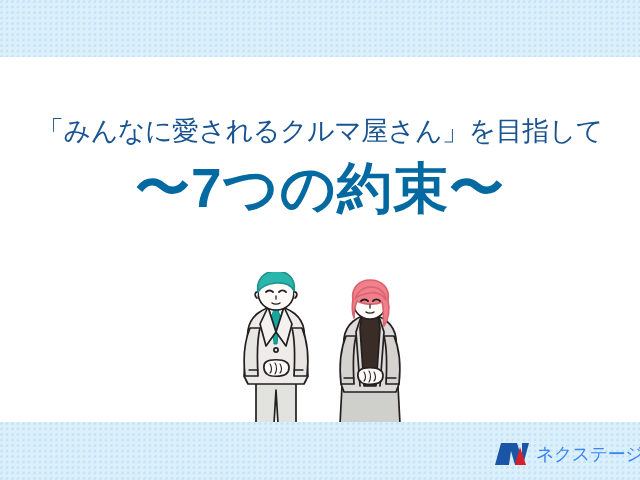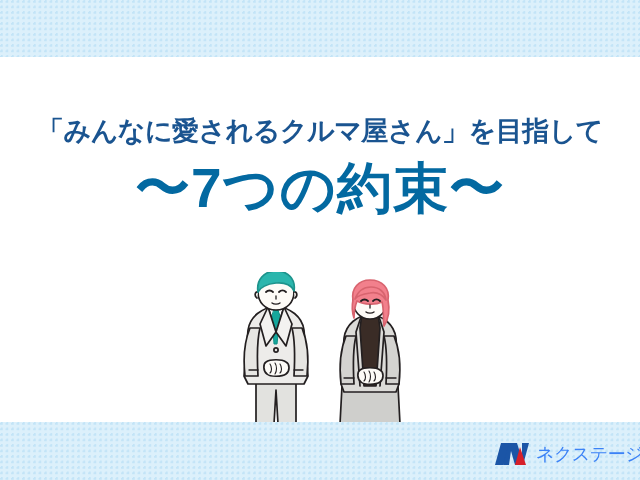--- a/index.html
+++ b/index.html
@@ -45,21 +45,21 @@
     left: 0;
     top: 118px;
     width: 640px;
     text-align: center;
     line-height: 1;
   }
   .headline-1 {
     display: block;
     color: #1a5490;
     font-size: 27px;
-    font-weight: 700;
+    font-weight: 400;
     letter-spacing: -0.5px;
     white-space: nowrap;
   }
   .headline-2 {
     display: block;
     margin-top: 16px;
     color: #0369a1;
     font-size: 55px;
     font-weight: 700;
     letter-spacing: 1px;

